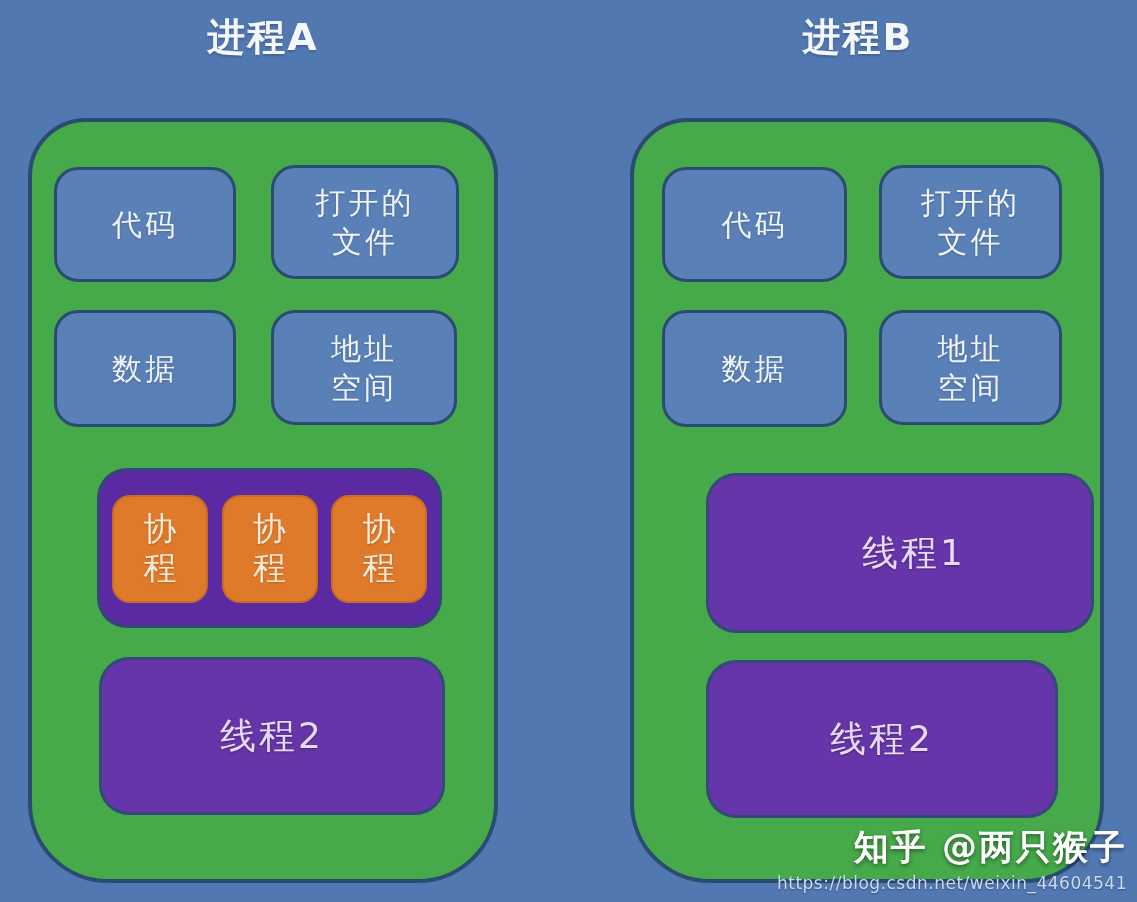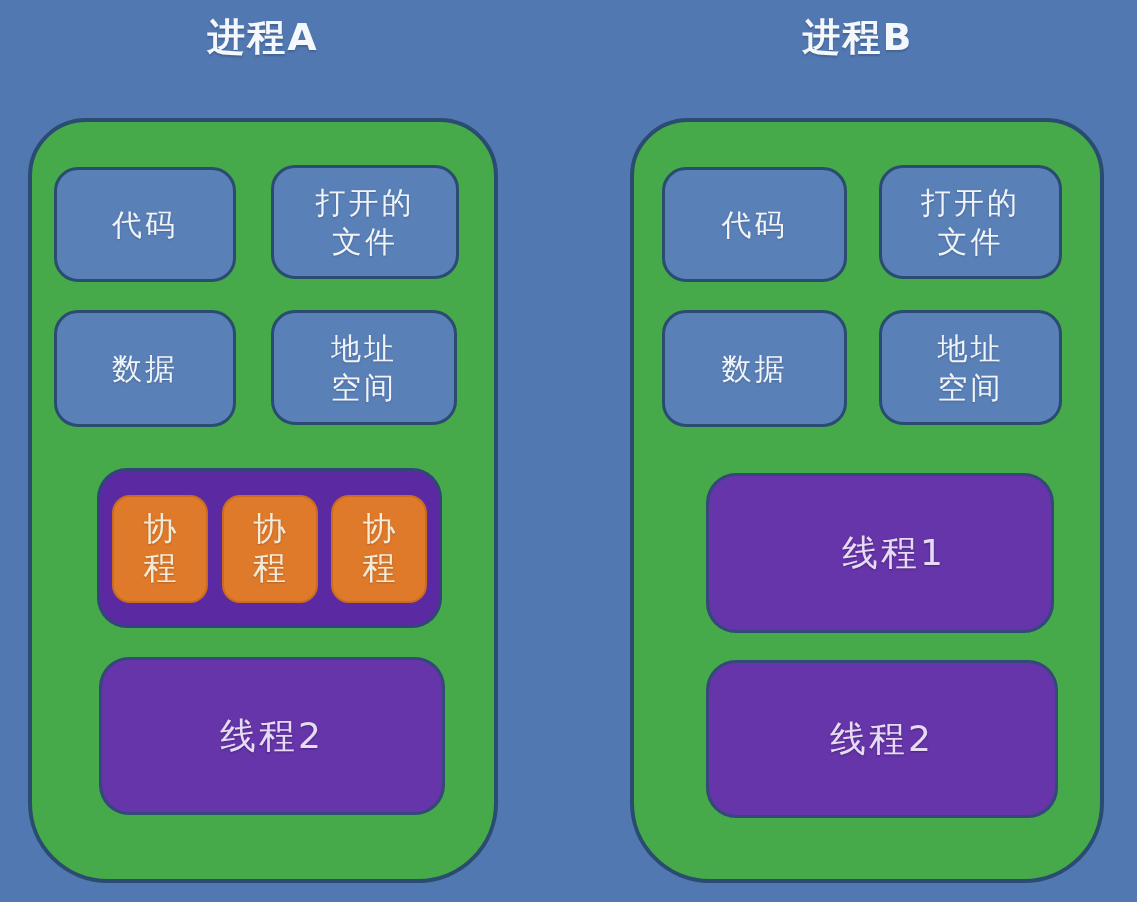--- a/index.html
+++ b/index.html
@@ -108,21 +108,21 @@
     border-radius: 30px;
     display: flex;
     align-items: center;
     justify-content: center;
     color: #e6daf4;
     font-size: 36px;
     letter-spacing: 3px;
     text-shadow: 0 1px 2px rgba(40,20,70,0.5);
   }
   .a-thread2 { left: 67px; top: 535px; width: 346px; height: 158px; }
-  .b-thread1 { left: 72px; top: 351px; width: 348px; height: 160px; padding-left: 28px; }
+  .b-thread1 { left: 72px; top: 351px; width: 388px; height: 160px; padding-left: 28px; }
   .b-thread2 { left: 72px; top: 538px; width: 352px; height: 158px; }
 
   .watermark {
     position: absolute;
     right: 10px;
     top: 824px;
     text-align: right;
   }
   .watermark-brand {
     font-size: 35px;
@@ -173,14 +173,18 @@
     <div class="resbox b-files">打开的
 文件</div>
     <div class="resbox b-data">数据</div>
     <div class="resbox b-addr">地址
 空间</div>
 
     <div class="thread b-thread1">线程1</div>
     <div class="thread b-thread2">线程2</div>
   </div>
 
+  <div class="watermark">
+    <div class="watermark-brand">知乎 @两只猴子</div>
+    <div class="watermark-url">https://blog.csdn.net/weixin_44604541</div>
+  </div>
 
 </div>
 
 </body></html>

